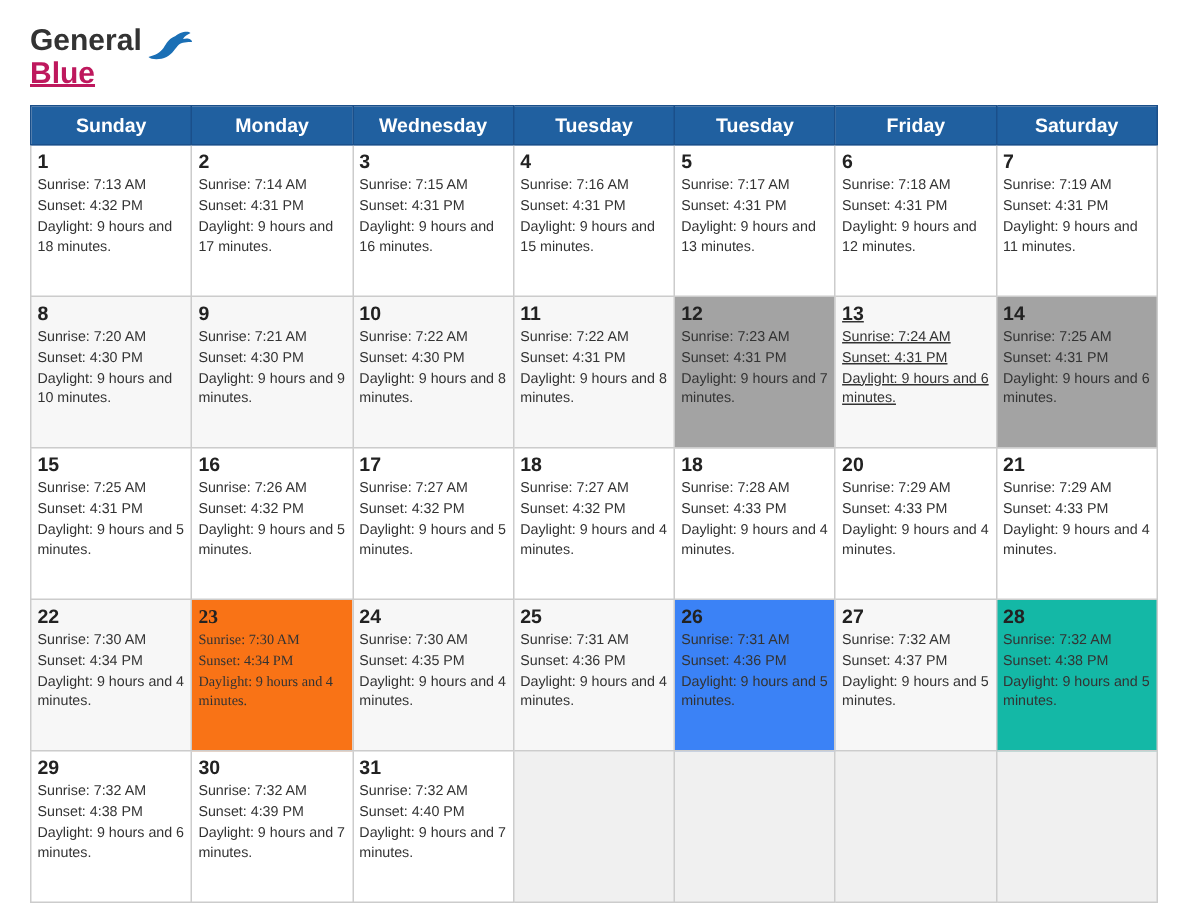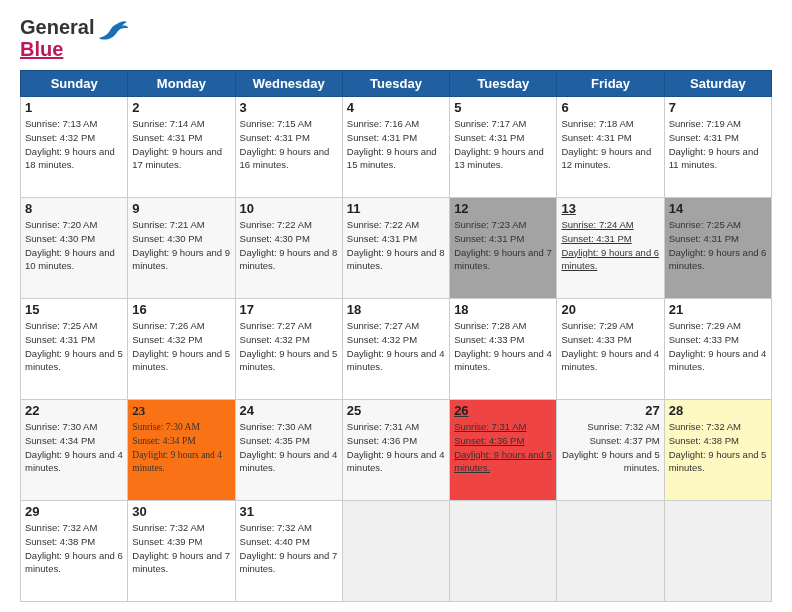--- a/index.html
+++ b/index.html
@@ -216,29 +216,29 @@
             <div class="day-info">Sunrise: 7:30 AM<br>Sunset: 4:34 PM<br>Daylight: 9 hours and 4 minutes.</div>
           </td>
           <td style="background: rgb(247, 247, 247);">
             <span class="day-num">24</span>
             <div class="day-info">Sunrise: 7:30 AM<br>Sunset: 4:35 PM<br>Daylight: 9 hours and 4 minutes.</div>
           </td>
           <td style="background: rgb(247, 247, 247);">
             <span class="day-num">25</span>
             <div class="day-info">Sunrise: 7:31 AM<br>Sunset: 4:36 PM<br>Daylight: 9 hours and 4 minutes.</div>
           </td>
-          <td style="background: #ef4444; text-decoration: underline;">
+          <td style="background: #3b82f6;">
             <span class="day-num">26</span>
             <div class="day-info">Sunrise: 7:31 AM<br>Sunset: 4:36 PM<br>Daylight: 9 hours and 5 minutes.</div>
           </td>
-          <td style="background: rgb(247, 247, 247); text-align: right;">
+          <td style="background: rgb(247, 247, 247);">
             <span class="day-num">27</span>
             <div class="day-info">Sunrise: 7:32 AM<br>Sunset: 4:37 PM<br>Daylight: 9 hours and 5 minutes.</div>
           </td>
-          <td style="background: #fef9c3;">
+          <td style="background: #14b8a6;">
             <span class="day-num">28</span>
             <div class="day-info">Sunrise: 7:32 AM<br>Sunset: 4:38 PM<br>Daylight: 9 hours and 5 minutes.</div>
           </td>
         </tr>
         <tr class="week-row">
           <td>
             <span class="day-num">29</span>
             <div class="day-info">Sunrise: 7:32 AM<br>Sunset: 4:38 PM<br>Daylight: 9 hours and 6 minutes.</div>
           </td>
           <td>

